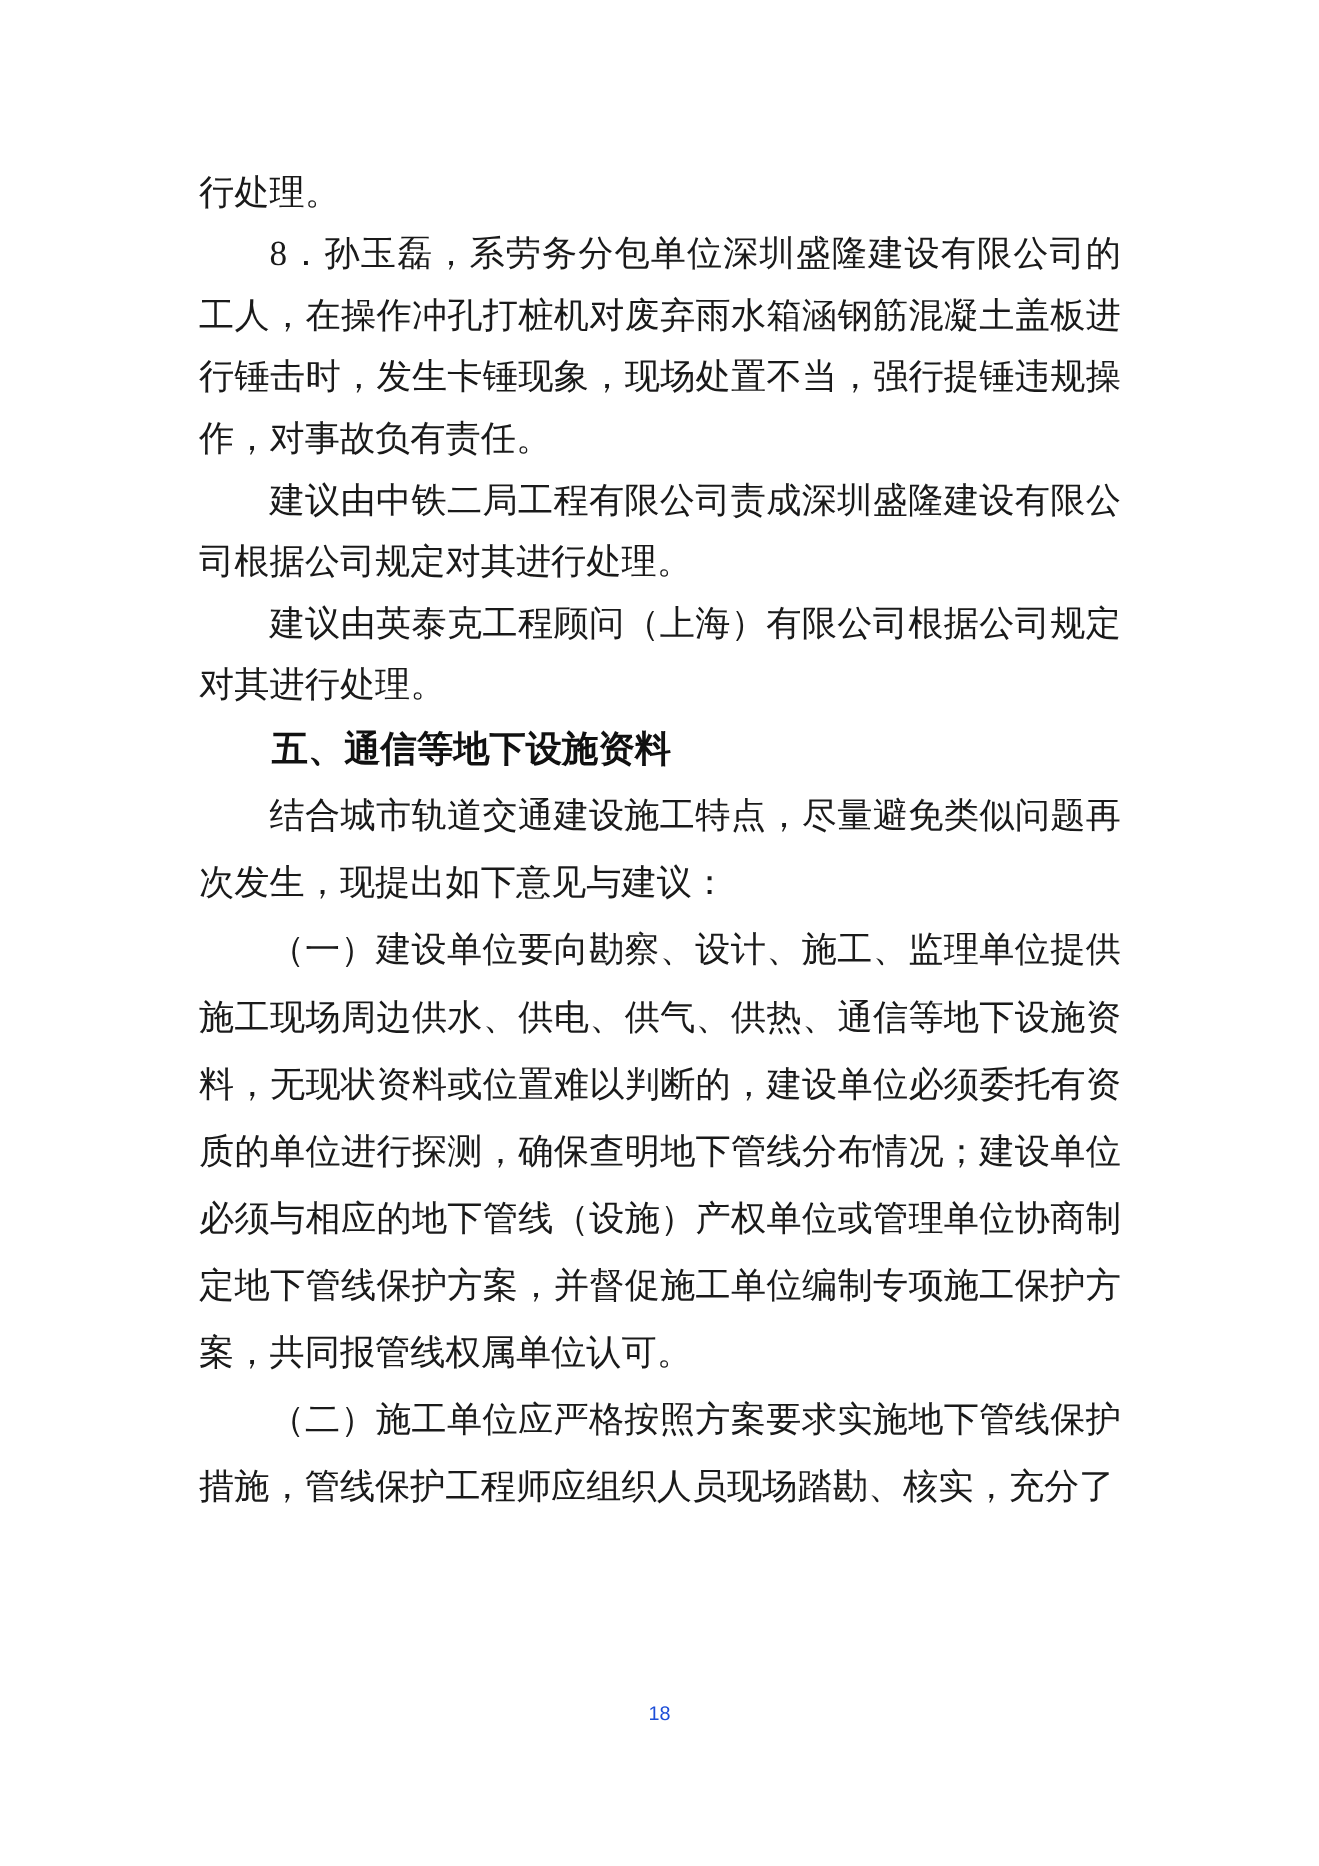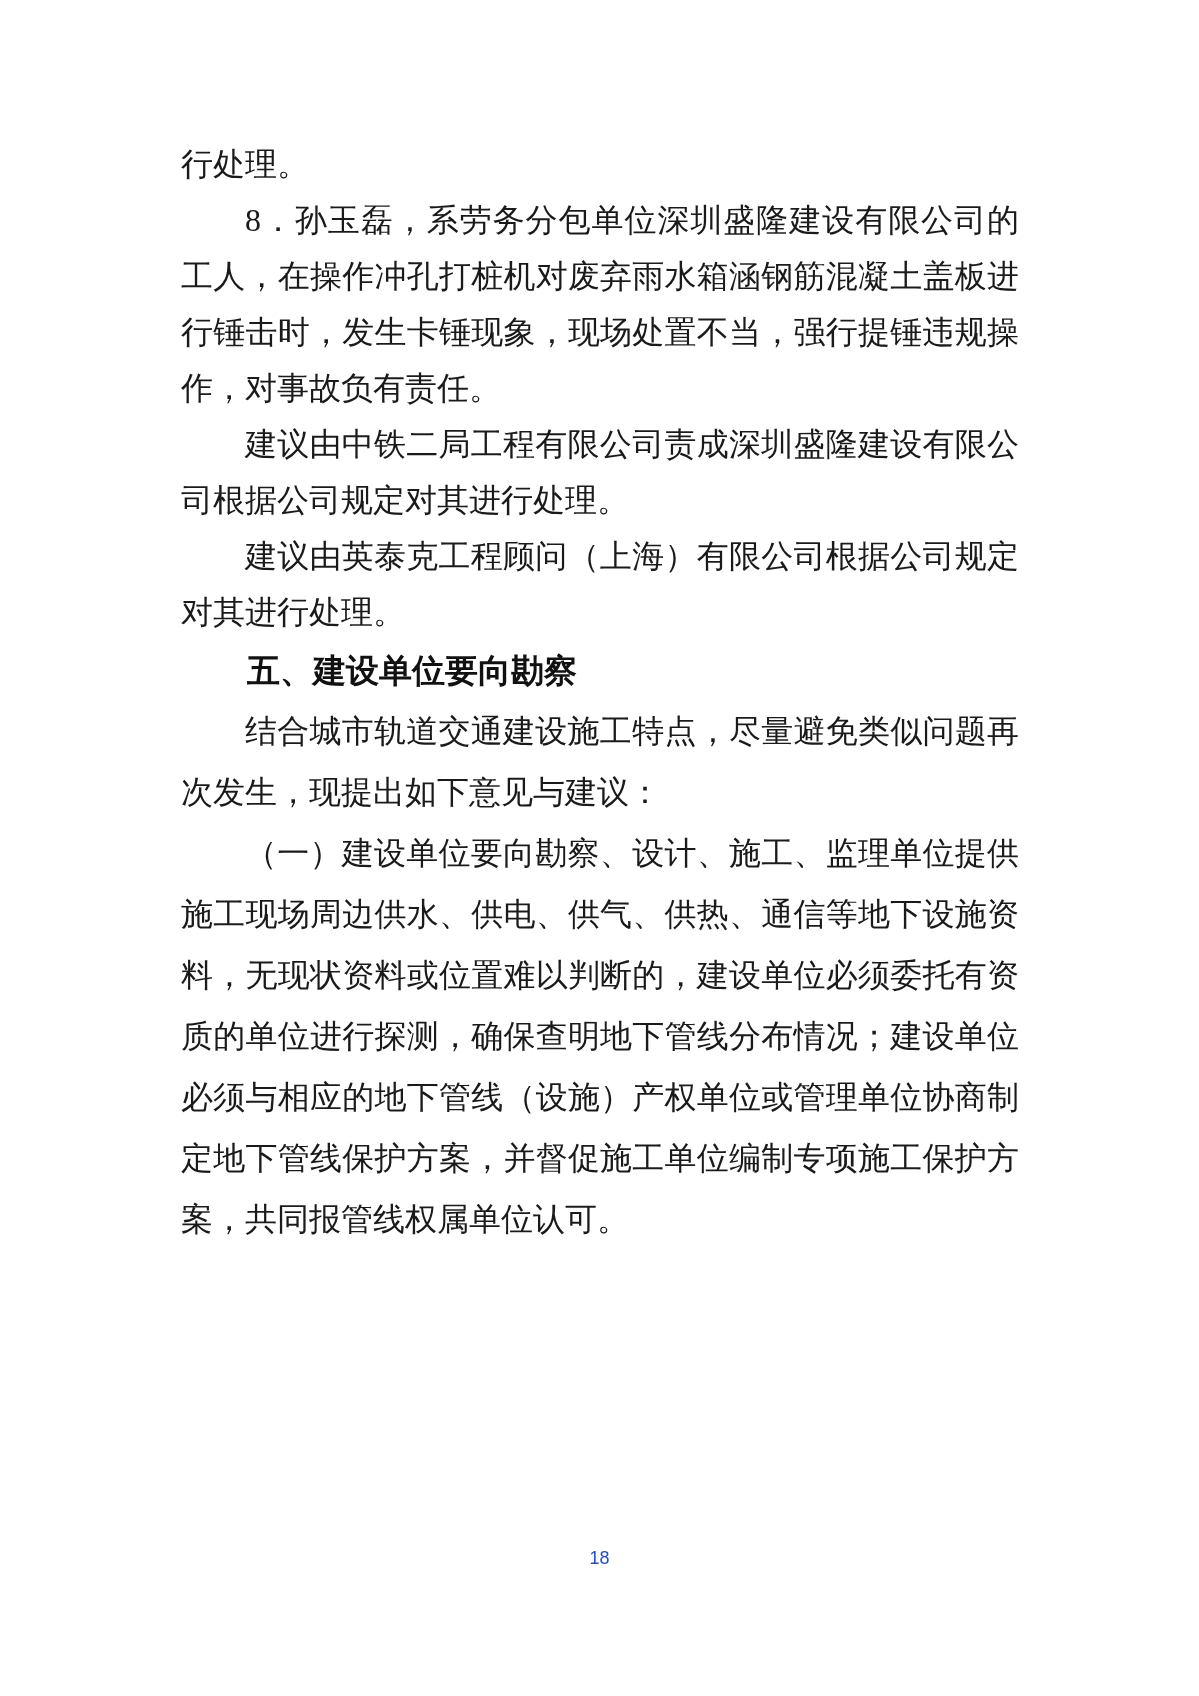--- a/index.html
+++ b/index.html
@@ -12,21 +12,21 @@
     width: 1199px;
     height: 1696px;
     background: #ffffff;
     overflow: hidden;
     color: #1a1a1a;
     font-family: "Liberation Serif", serif;
   }
   .text-block {
     position: absolute;
     left: 181px;
-    top: 136px;
+    top: 146px;
     width: 838px;
     font-size: 32px;
     text-align: justify;
     text-justify: inter-character;
   }
   .section-a { line-height: 56px; }
   .section-b { line-height: 61px; }
   .para {
     margin: 0;
     text-indent: 2em;
@@ -57,19 +57,20 @@
 
 <div class="page">
   <div class="text-block">
     <div class="section-a">
       <p class="para no-indent">行处理。</p>
       <p class="para">8．孙玉磊，系劳务分包单位深圳盛隆建设有限公司的工人，在操作冲孔打桩机对废弃雨水箱涵钢筋混凝土盖板进行锤击时，发生卡锤现象，现场处置不当，强行提锤违规操作，对事故负有责任。</p>
       <p class="para">建议由中铁二局工程有限公司责成深圳盛隆建设有限公司根据公司规定对其进行处理。</p>
       <p class="para">建议由英泰克工程顾问（上海）有限公司根据公司规定对其进行处理。</p>
     </div>
     <div class="section-b">
-      <h2 class="heading">五、建设单位要向勘察</h2>
+      <h2 class="heading">五、通信等地下设施资料</h2>
       <p class="para">结合城市轨道交通建设施工特点，尽量避免类似问题再次发生，现提出如下意见与建议：</p>
       <p class="para">（一）建设单位要向勘察、设计、施工、监理单位提供施工现场周边供水、供电、供气、供热、通信等地下设施资料，无现状资料或位置难以判断的，建设单位必须委托有资质的单位进行探测，确保查明地下管线分布情况；建设单位必须与相应的地下管线（设施）产权单位或管理单位协商制定地下管线保护方案，并督促施工单位编制专项施工保护方案，共同报管线权属单位认可。</p>
+      <p class="para">（二）施工单位应严格按照方案要求实施地下管线保护措施，管线保护工程师应组织人员现场踏勘、核实，充分了</p>
     </div>
   </div>
   <div class="page-number">18</div>
 </div>
 
 </body></html>

